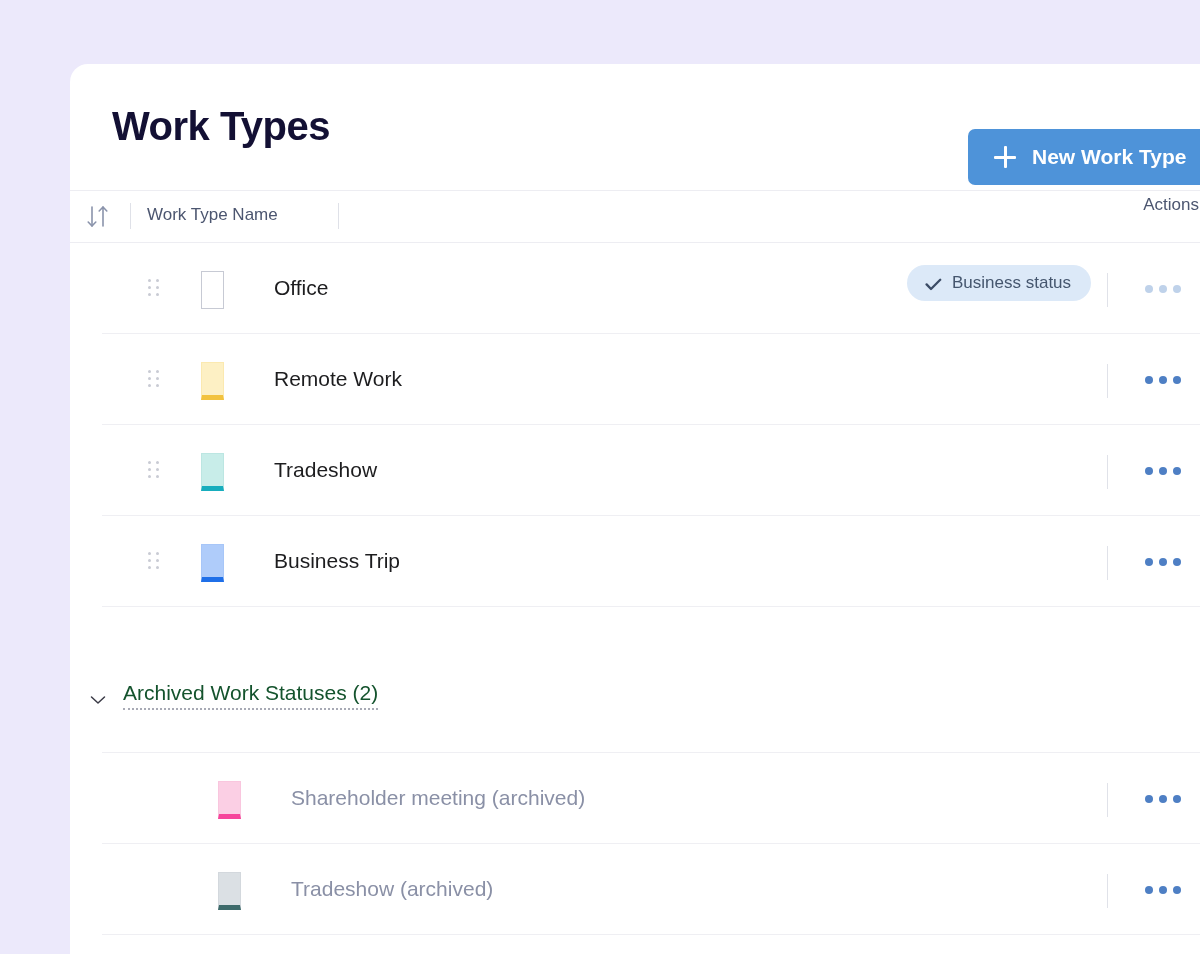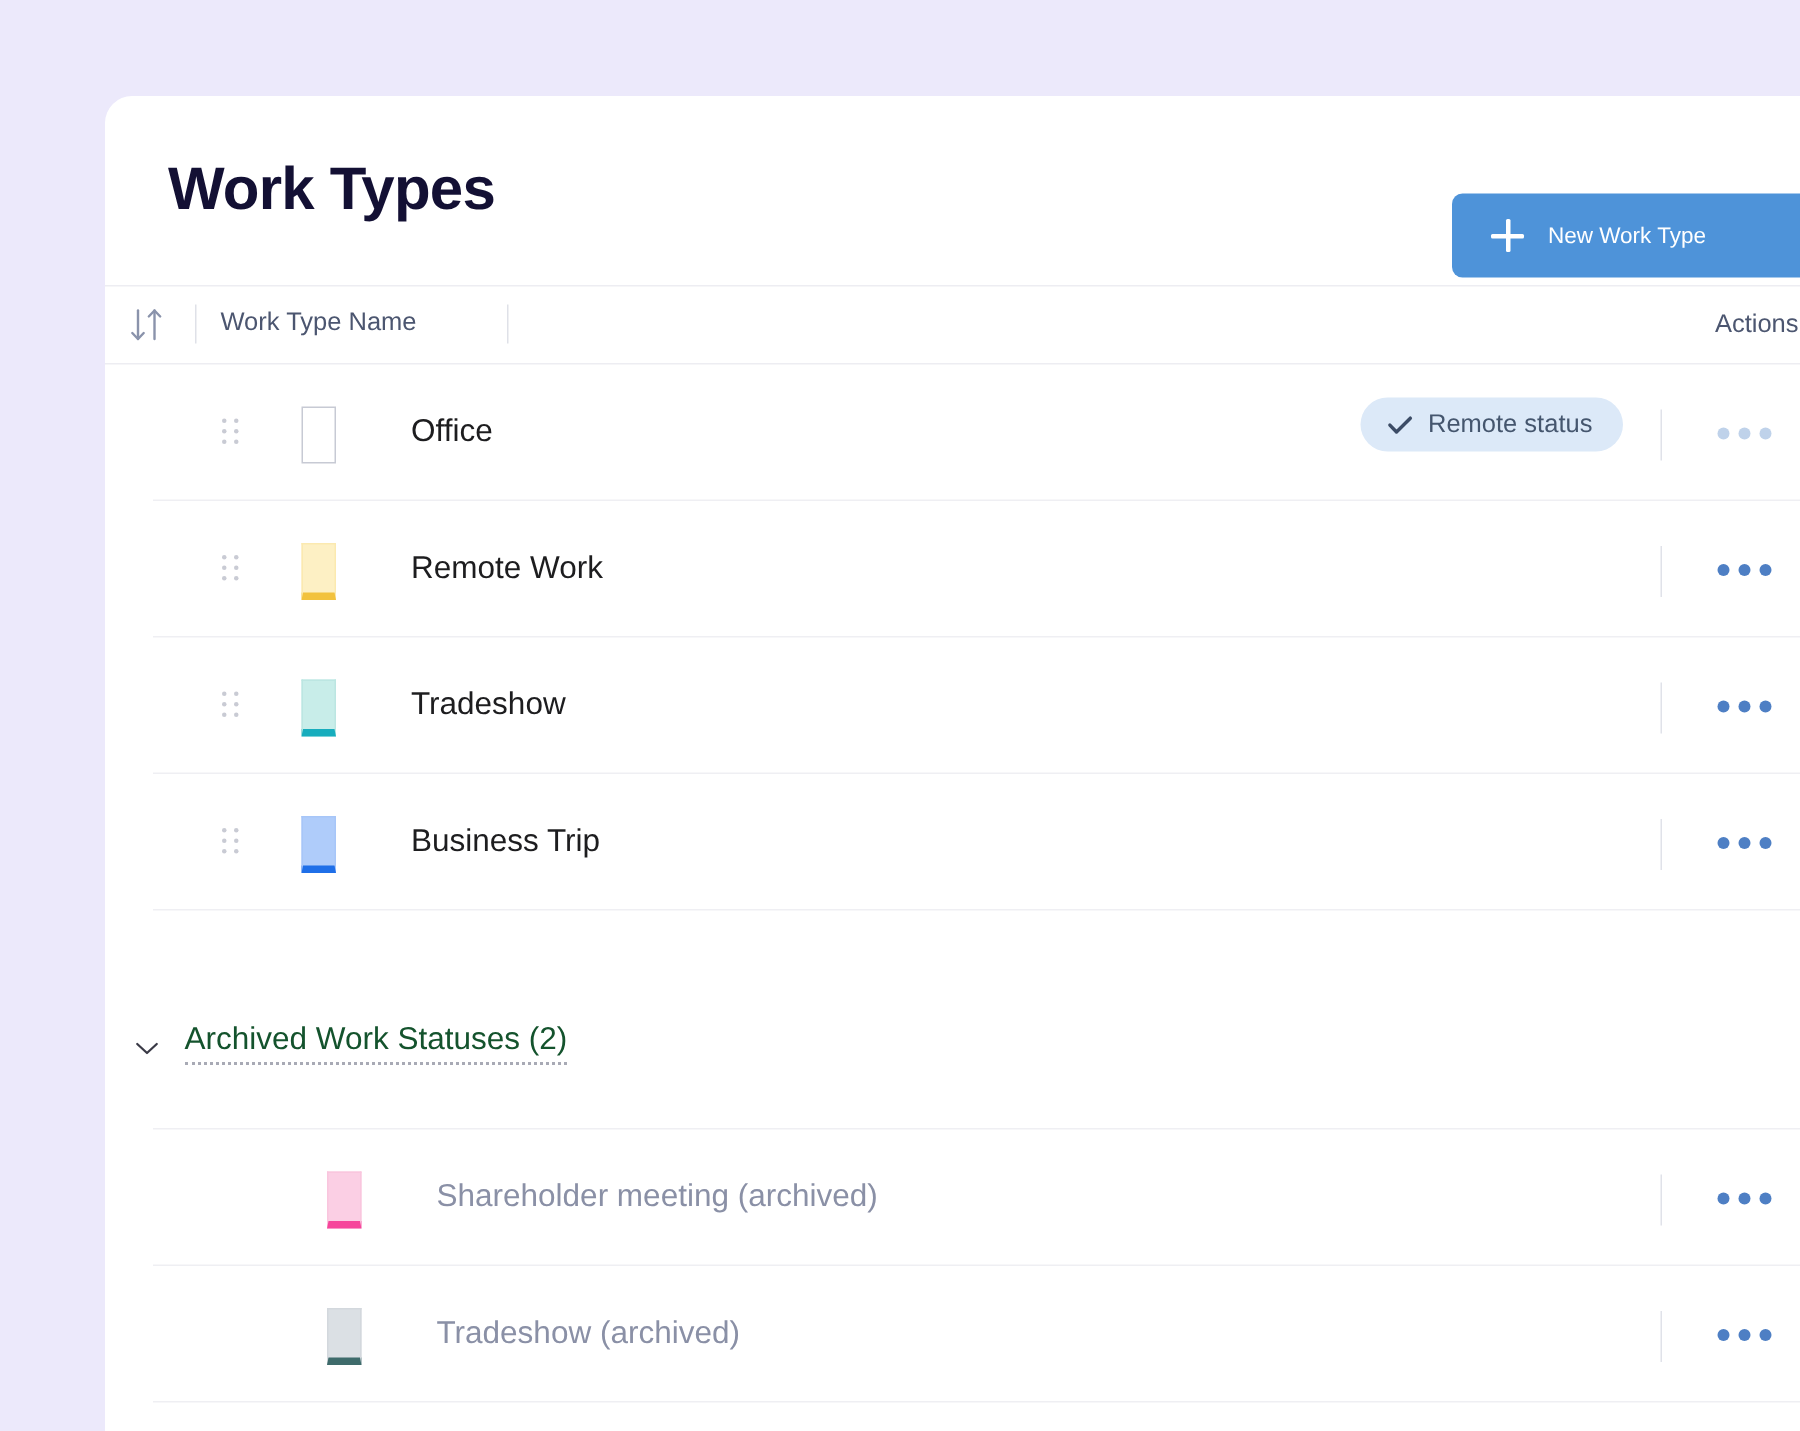--- a/index.html
+++ b/index.html
@@ -79,22 +79,23 @@
     border-radius: 1px;
   }
   .new-btn .plus::before {
     left: 0; top: 9.5px; width: 22px; height: 3px;
   }
   .new-btn .plus::after {
     top: 0; left: 9.5px; height: 22px; width: 3px;
   }
   .new-btn .btn-label {
     color: #ffffff;
-    font-size: 15px;
-    white-space: nowrap;
+    font-size: 21px;
+    white-space: nowrap;
+    font-weight: bold;
   }
 
   
   .table-head {
     position: relative;
     height: 51px;
     border-top: 1px solid #EDEDF2;
     border-bottom: 1px solid #EDEDF2;
     display: flex;
     align-items: center;
@@ -119,21 +120,21 @@
     position: absolute;
     left: 77px;
     top: 14px;
     font-size: 17px;
     color: #4C5670;
     white-space: nowrap;
   }
   .col-actions {
     position: absolute;
     right: 1px;
-    top: 15px;
+    top: 4px;
     font-size: 17px;
     color: #4C5670;
     white-space: nowrap;
   }
 
   
   .row {
     position: relative;
     height: 90px;
     border-bottom: 1px solid #EFEFF3;
@@ -320,21 +321,21 @@
         </span>
         <span class="swatch" style="background:#FFFFFF;border:1px solid #C7CAD4;"></span>
         <span class="row-label">Office</span>
 
         <span class="default-badge">
           <span class="check">
             <svg width="17" height="13" viewBox="0 0 17 13">
               <path d="M1.6 6.4 L6 11 L15.2 1.8" stroke="#3C4C66" stroke-width="2.3" fill="none" stroke-linecap="round" stroke-linejoin="round"></path>
             </svg>
           </span>
-          <span class="badge-label">Remote status</span>
+          <span class="badge-label">Business status</span>
         </span>
 
         <span class="row-divider"></span>
         <button class="actions-btn muted">
           <span></span>
           <span></span>
           <span></span>
         </button>
       </div>
 

